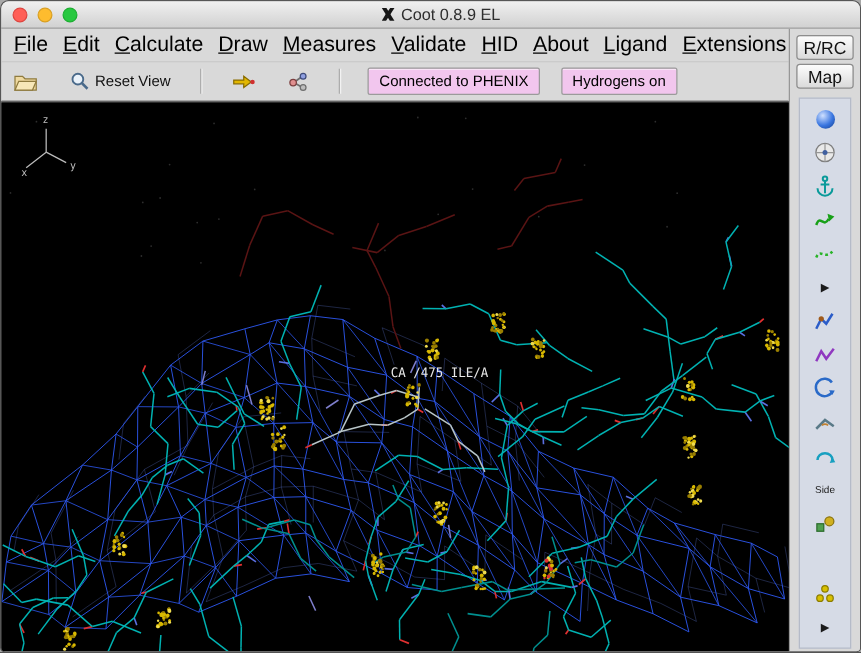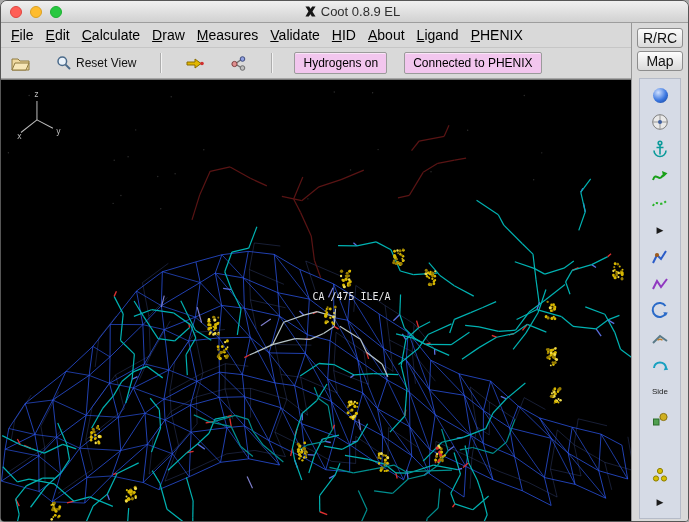--- a/index.html
+++ b/index.html
@@ -19,21 +19,21 @@
   .tl.red{background:#ff5f57;border-color:#de4640;}
   .tl.yellow{background:#febc2e;border-color:#d9a023;}
   .tl.green{background:#28c840;border-color:#1daf32;}
   .title-wrap{position:absolute;left:16px;right:0;display:flex;justify-content:center;align-items:center;gap:5px;
               font-size:13px;color:#2e2e2e;pointer-events:none;}
 
   .body-row{flex:1;display:flex;min-height:0;}
   .main-col{flex:1;display:flex;flex-direction:column;min-width:0;}
 
   
-  .menubar{flex:0 0 25px;background:#d9d9d9;display:flex;align-items:center;padding-left:4px;font-size:14px;
+  .menubar{flex:0 0 25px;background:#d9d9d9;display:flex;align-items:center;padding-left:4px;font-size:17px;
            border-bottom:1px solid #c6c6c6;}
   .menu-item{padding:3px 6px;color:#000;white-space:nowrap;}
 
   
   .toolbar{flex:0 0 31px;background:#d9d9d9;border-bottom:1px solid #a6a6a6;display:flex;align-items:center;
            padding:0 4px;gap:14px;font-size:12px;}
   .tbtn{display:flex;align-items:center;gap:4px;padding:3px 5px;border:1px solid transparent;border-radius:3px;
         background:transparent;font-size:12px;color:#111;}
   .tsep{width:2px;height:20px;border-left:1px solid #adadad;border-right:1px solid #f2f2f2;margin:0 4px;}
   .pink{background:#f2c6ee;border:1px solid #9b9b9b;border-radius:2px;padding:3px 8px;font-size:12px;color:#000;
@@ -89,20 +89,21 @@
       <div class="menubar">
         <span class="menu-item"><u>F</u>ile</span>
         <span class="menu-item"><u>E</u>dit</span>
         <span class="menu-item"><u>C</u>alculate</span>
         <span class="menu-item"><u>D</u>raw</span>
         <span class="menu-item"><u>M</u>easures</span>
         <span class="menu-item"><u>V</u>alidate</span>
         <span class="menu-item"><u>H</u>ID</span>
         <span class="menu-item"><u>A</u>bout</span>
         <span class="menu-item"><u>L</u>igand</span>
+        <span class="menu-item"><u>E</u>xtensions</span>
         <span class="menu-item"><u>P</u>HENIX</span>
       </div>
 
       <div class="toolbar">
         <button class="tbtn">
           <svg width="19" height="15" viewBox="0 0 19 15">
             <path d="M1 3 h6 l2 2 h9 v9 H1 Z" fill="#efd9a0" stroke="#8f7b3f"></path>
             <path d="M1 14 L4 7 h14 l-3 7 Z" fill="#f7e7b8" stroke="#8f7b3f"></path>
           </svg>
         </button>
@@ -123,22 +124,22 @@
         <button class="tbtn">
           <svg width="17" height="16" viewBox="0 0 17 16">
             <line x1="5" y1="9" x2="12" y2="4" stroke="#707070" stroke-width="1.4"></line>
             <line x1="5" y1="9" x2="12" y2="13" stroke="#707070" stroke-width="1.4"></line>
             <circle cx="4.5" cy="9" r="2.6" fill="#e08f8f" stroke="#7c4040"></circle>
             <circle cx="12.5" cy="4" r="2.3" fill="#8f9fe0" stroke="#3f4c7c"></circle>
             <circle cx="12.5" cy="13" r="2.3" fill="#bdbdbd" stroke="#6e6e6e"></circle>
           </svg>
         </button>
         <div class="tsep"></div>
+        <button class="pink">Connected to PHENIX</button>
         <button class="pink">Hydrogens on</button>
-        <button class="pink">Connected to PHENIX</button>
       </div>
 
       <div class="canvas-wrap">
         <svg id="scene" viewBox="0 0 631 420" preserveAspectRatio="none">
             <rect x="0" y="0" width="631" height="420" fill="#000000"></rect>
             <circle cx="377.7" cy="66.3" r="0.7" fill="#2e2e2e"></circle>
             <circle cx="533.5" cy="95.1" r="0.7" fill="#2e2e2e"></circle>
             <circle cx="113.4" cy="76.5" r="0.7" fill="#2e2e2e"></circle>
             <circle cx="174.4" cy="89.2" r="0.7" fill="#2e2e2e"></circle>
             <circle cx="541.6" cy="69.4" r="0.7" fill="#2e2e2e"></circle>

